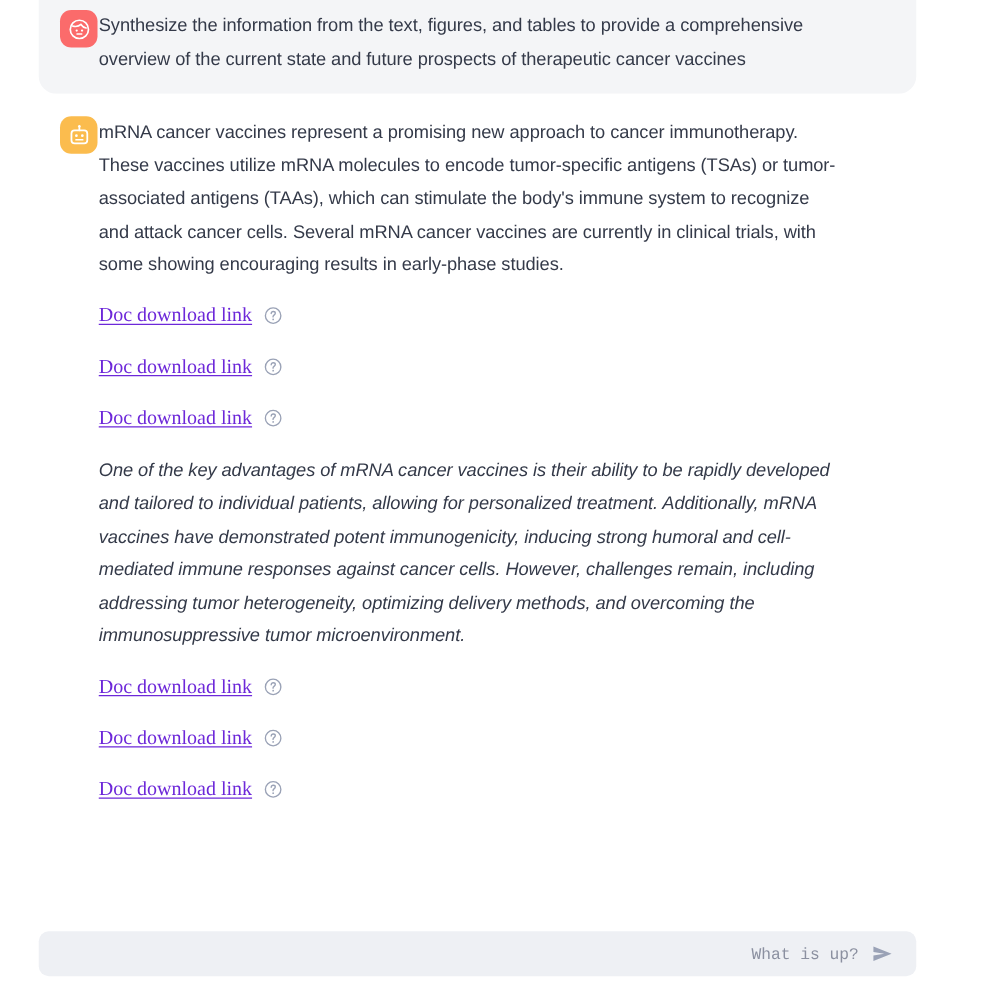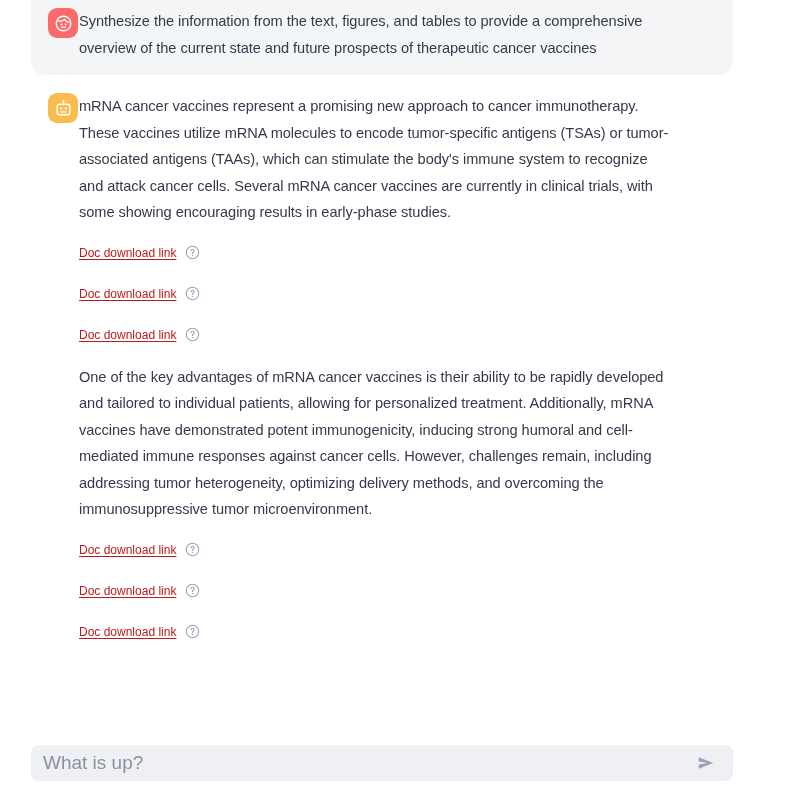--- a/index.html
+++ b/index.html
@@ -79,63 +79,65 @@
   
   .link-list { margin-top: 15px; }
   .link-row {
     display: flex;
     align-items: center;
     height: 24px;
     margin-bottom: 17px;
   }
   .link-row:last-child { margin-bottom: 0; }
   .doc-link {
-    font-size: 12px;
+    font-size: 16px;
     line-height: 20px;
-    color: #b91c1c;
+    color: #6d28d9;
     text-decoration: underline;
     text-underline-offset: 2px;
     cursor: pointer;
+    font-family: Liberation Serif, serif;
   }
   .help-icon {
     margin-left: 9px;
     width: 15px;
     height: 15px;
     display: inline-flex;
     align-items: center;
     justify-content: center;
     cursor: pointer;
   }
   .help-icon svg { display: block; }
 
-  .after-links { margin-top: 17px; }
+  .after-links { margin-top: 17px; font-style: italic; }
 
   
   .composer {
     position: absolute;
     left: 31px;
     top: 745px;
     width: 702px;
     height: 36px;
     background: #eef0f4;
     border-radius: 8px;
     display: flex;
     align-items: center;
     box-sizing: border-box;
     padding: 0 14px 0 12px;
   }
   .composer input {
     flex: 1 1 auto;
     border: none;
     outline: none;
     background: transparent;
-    font-family: Liberation Sans, sans-serif;
-    font-size: 19px;
+    font-family: Liberation Mono, monospace;
+    font-size: 13px;
     color: #343a49;
     padding: 0;
+    text-align: right;
   }
   .composer input::placeholder { color: #8b90a0; opacity: 1; }
   .send-button {
     width: 26px;
     height: 26px;
     display: flex;
     align-items: center;
     justify-content: center;
     border: none;
     background: transparent;

